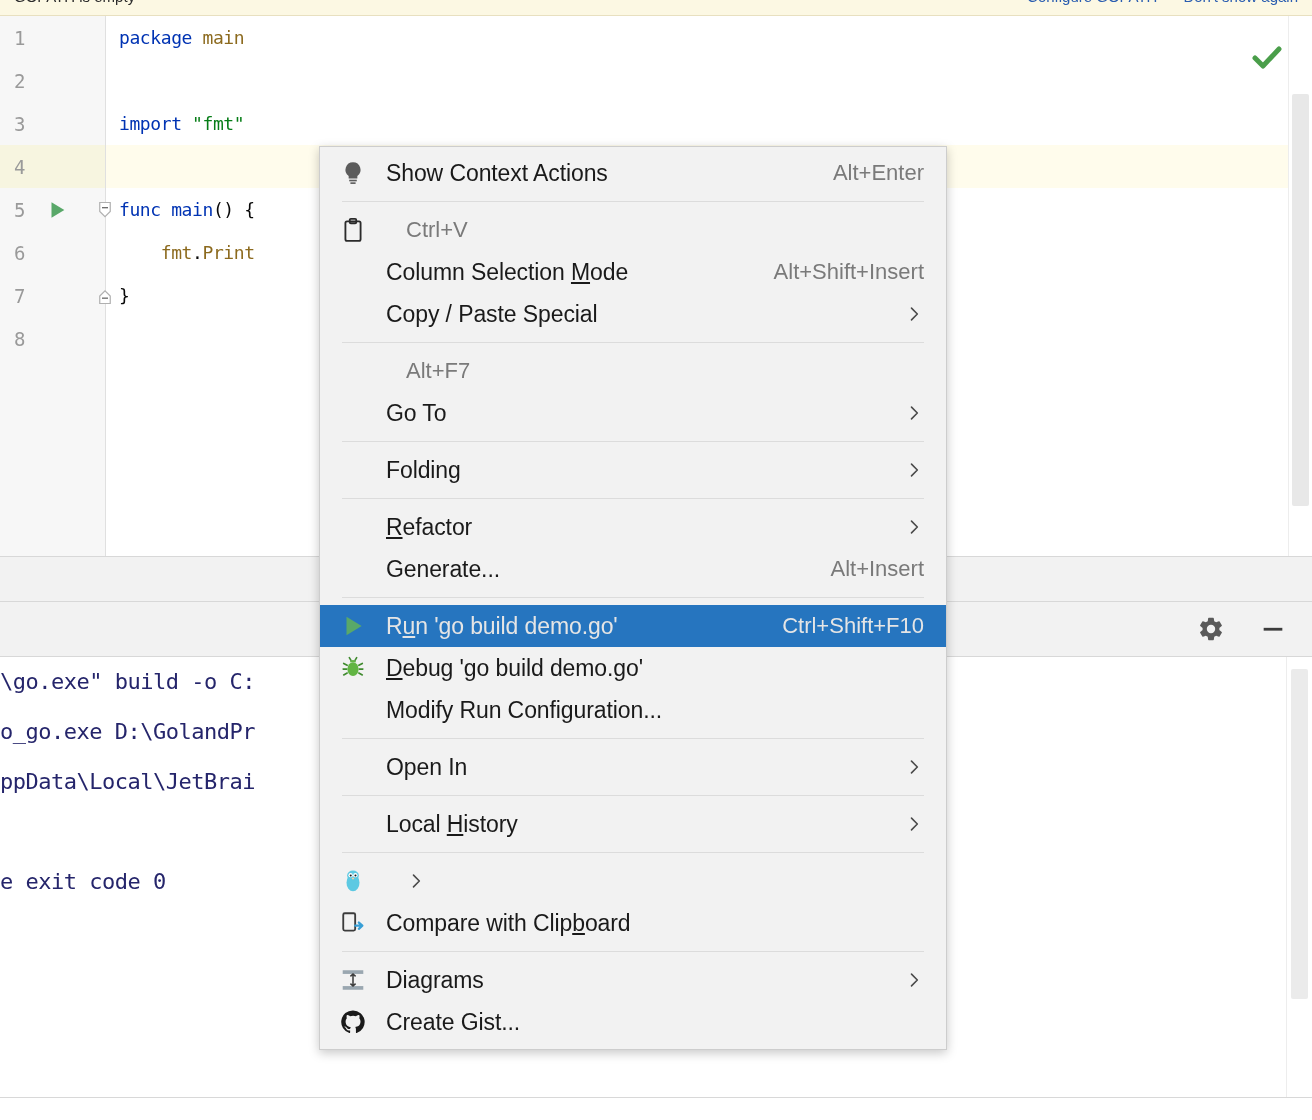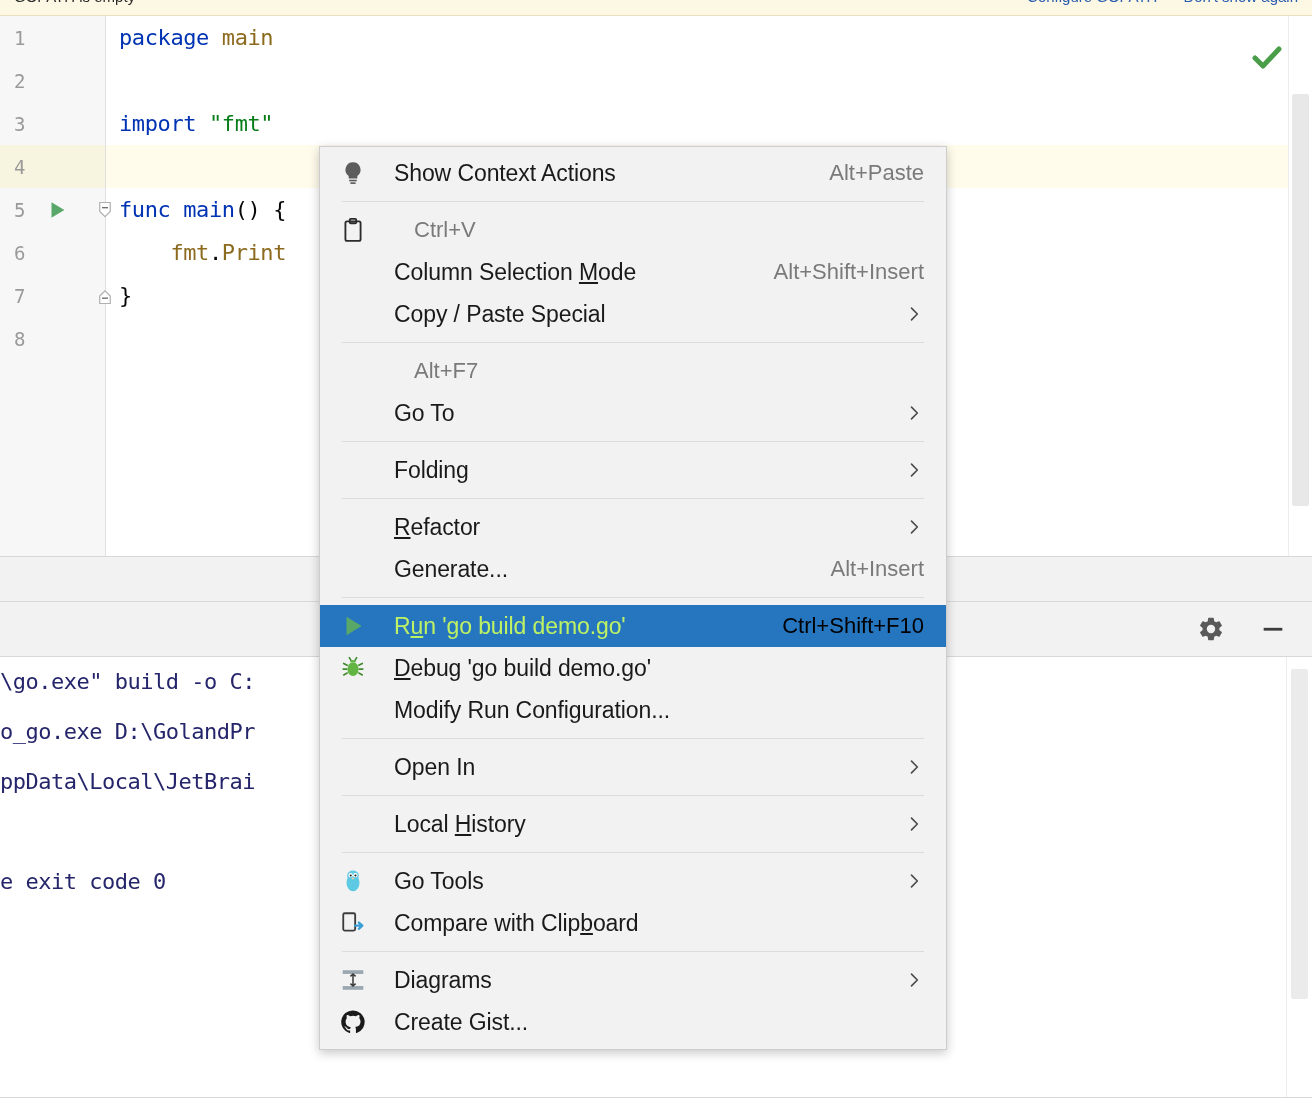--- a/index.html
+++ b/index.html
@@ -56,21 +56,21 @@
     position: absolute; left: 46px; top: 0; height: 43px;
     display: flex; align-items: center;
   }
   .fold-icon {
     position: absolute; left: 96px; top: 0; height: 43px;
     display: flex; align-items: center; width: 20px;
   }
   .code-text {
     flex: 1 1 auto; padding-left: 13px;
     font-family: "DejaVu Sans Mono", monospace;
-    font-size: 22px; color: #080808; white-space: pre;
+    font-size: 18px; color: #080808; white-space: pre;
     letter-spacing: -0.4px;
   }
   .kw  { color: #0033B3; }
   .idn { color: #8C6A1E; }
   .str { color: #067D17; }
   .fn  { color: #0033B3; }
   .pl  { color: #080808; }
 
   .check-mark {
     position: absolute; right: 30px; top: 30px;
@@ -126,39 +126,39 @@
   
   .ctx-menu {
     position: absolute; left: 319px; top: 146px; width: 628px;
     background: #F2F2F2;
     border: 1px solid #CDCDCD;
     box-shadow: 0 3px 10px rgba(0,0,0,0.22);
     padding: 5px 0 6px 0;
   }
   .mi {
     position: relative; display: flex; align-items: center;
-    height: 42px; padding: 0 22px 0 0; cursor: default; gap: 8px;
+    height: 42px; padding: 0 22px 0 0; cursor: default;
   }
   .mi-icon {
     flex: 0 0 66px; height: 42px;
     display: flex; align-items: center; justify-content: center;
   }
   .mi-label {
     flex: 1 1 auto; font-size: 23px; color: #1A1A1A;
     white-space: nowrap; letter-spacing: -0.1px;
   }
   .mi-label u { text-decoration: underline; text-underline-offset: 2px; }
   .mi-shortcut {
     flex: 0 0 auto; font-size: 22px; color: #7A7A7A;
     white-space: nowrap; padding-left: 20px;
   }
   .mi-arrow { flex: 0 0 auto; padding-left: 20px; display: flex; align-items: center; }
   .mi.selected { background: #2675BF; }
-  .mi.selected .mi-label { color: #bef264; }
-  .mi.selected .mi-shortcut { color: #000000; }
+  .mi.selected .mi-label { color: #e5e5e5; }
+  .mi.selected .mi-shortcut { color: #e5e5e5; }
   .sep { height: 1px; background: #DCDCDC; margin: 7px 22px 7px 22px; }
 </style>
 </head>
 <body>
 
 <div id="root">
 
   <div class="banner">
     <div class="banner-inner">
       <span>GOPATH is empty</span>
@@ -277,21 +277,21 @@
   <div class="ctx-menu" id="ctx-menu">
       <div class="mi">
         <span class="mi-icon">
           <svg width="26" height="26" viewBox="0 0 24 24">
             <path fill="#5C5C5C" d="M12 2a7 7 0 0 0-4 12.7V17h8v-2.3A7 7 0 0 0 12 2z"></path>
             <rect x="8.5" y="18.2" width="7" height="1.5" fill="#5C5C5C"></rect>
             <rect x="9.6" y="20.6" width="4.8" height="1.5" fill="#5C5C5C"></rect>
           </svg>
         </span>
         <span class="mi-label">Show Context Actions</span>
-        <span class="mi-shortcut">Alt+Paste</span>
+        <span class="mi-shortcut">Alt+Enter</span>
       </div>
       <div class="sep"></div>
       <div class="mi">
         <span class="mi-icon">
           <svg width="26" height="26" viewBox="0 0 24 24">
             <rect x="5" y="4" width="14" height="18" rx="1.5" fill="none" stroke="#2B2B2B" stroke-width="1.7"></rect>
             <rect x="9" y="1.8" width="6" height="4" rx="1" fill="none" stroke="#2B2B2B" stroke-width="1.7"></rect>
           </svg>
         </span>
         <span class="mi-shortcut">Ctrl+V</span>
@@ -401,21 +401,20 @@
           <svg width="26" height="26" viewBox="0 0 24 24">
             <ellipse cx="12" cy="13.5" rx="6" ry="8" fill="#5DC9E2"></ellipse>
             <ellipse cx="12" cy="7" rx="5.4" ry="4.6" fill="#5DC9E2"></ellipse>
             <circle cx="9.8" cy="6.6" r="2" fill="#fff"></circle>
             <circle cx="14.2" cy="6.6" r="2" fill="#fff"></circle>
             <circle cx="9.9" cy="6.9" r="0.95" fill="#1B1B1B"></circle>
             <circle cx="14.3" cy="6.9" r="0.95" fill="#1B1B1B"></circle>
             <ellipse cx="12" cy="9.6" rx="1.1" ry="0.8" fill="#F6D2A2"></ellipse>
           </svg>
         </span>
-        <span class="mi-label">Go Tools</span>
         <span class="mi-arrow">
           <svg width="20" height="20" viewBox="0 0 24 24">
             <path d="M9 5 L16 12 L9 19" fill="none" stroke="#4A4A4A" stroke-width="1.9" stroke-linecap="round" stroke-linejoin="round"></path>
           </svg>
         </span>
       </div>
       <div class="mi">
         <span class="mi-icon">
           <svg width="26" height="26" viewBox="0 0 24 24">
             <rect x="3" y="3" width="11" height="16" rx="1.4" fill="none" stroke="#3C3C3C" stroke-width="1.7"></rect>

